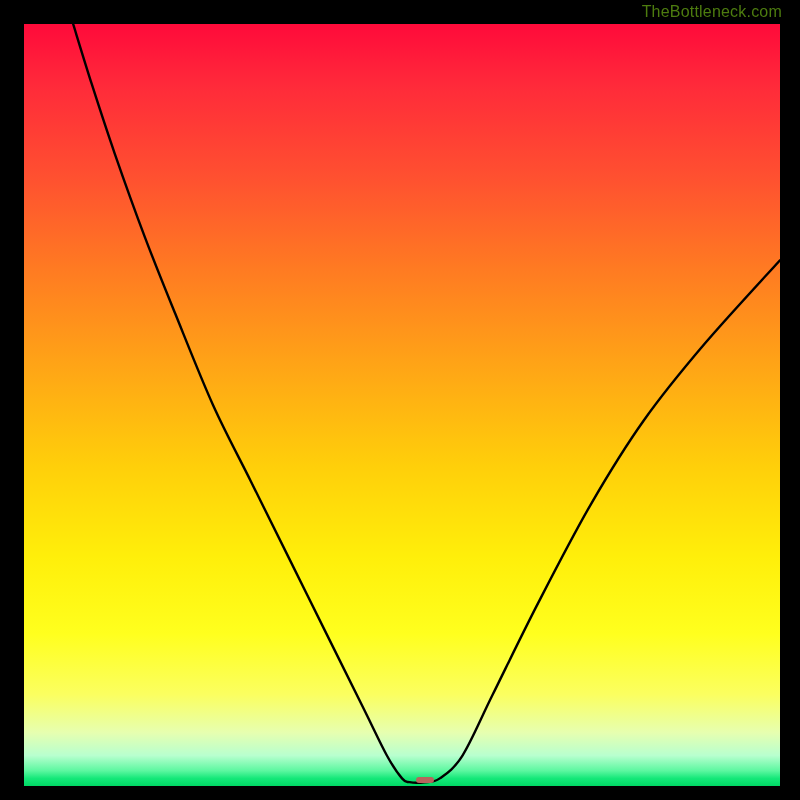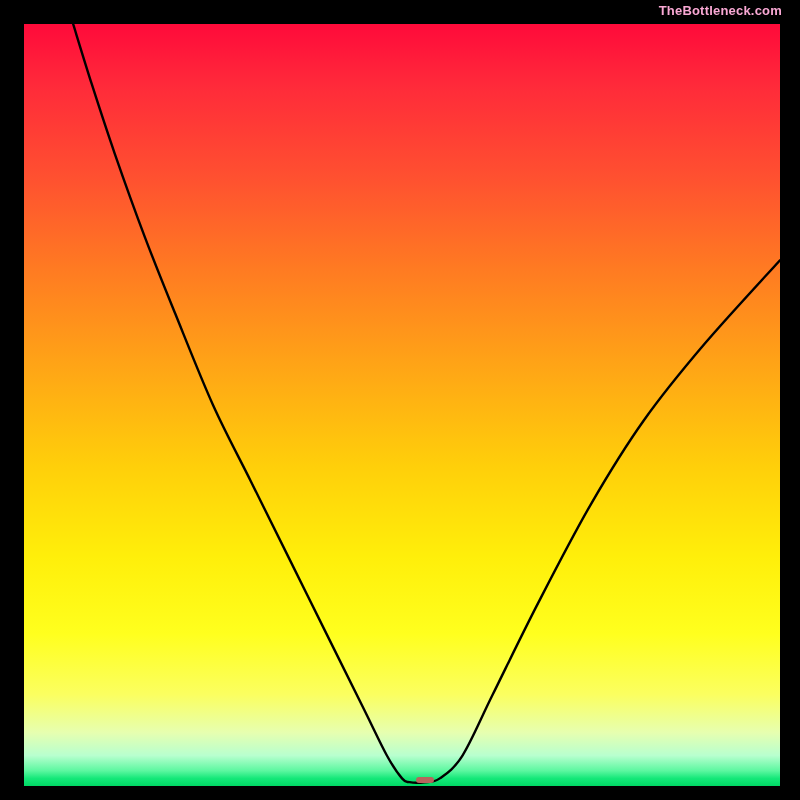--- a/index.html
+++ b/index.html
@@ -63,23 +63,23 @@
     height: 6px;
     border-radius: 3px;
     background: #b7655d;
     transform: translate(-50%, -50%);
   }
   .watermark {
     position: absolute;
     top: 3px;
     right: 18px;
     font-family: Arial, Helvetica, sans-serif;
-    font-size: 13px;
-    font-weight: 700;
-    color: #f9a8d4;
+    font-size: 16px;
+    font-weight: 400;
+    color: #4d7c0f;
     letter-spacing: 0.2px;
   }
 </style>
 </head>
 <body>
 
 <div class="frame">
 
   <div class="plot-area">
     <div class="gradient"></div>

